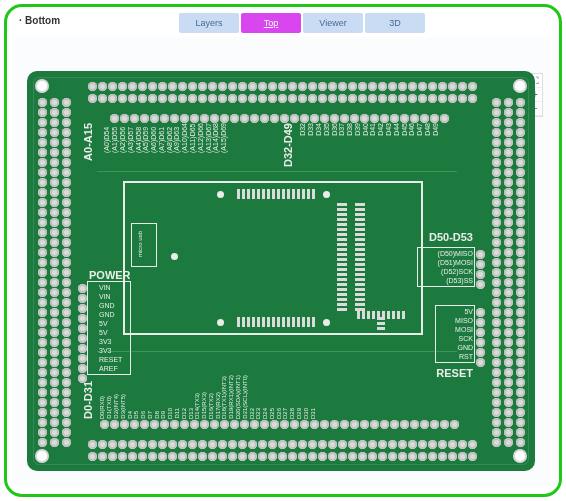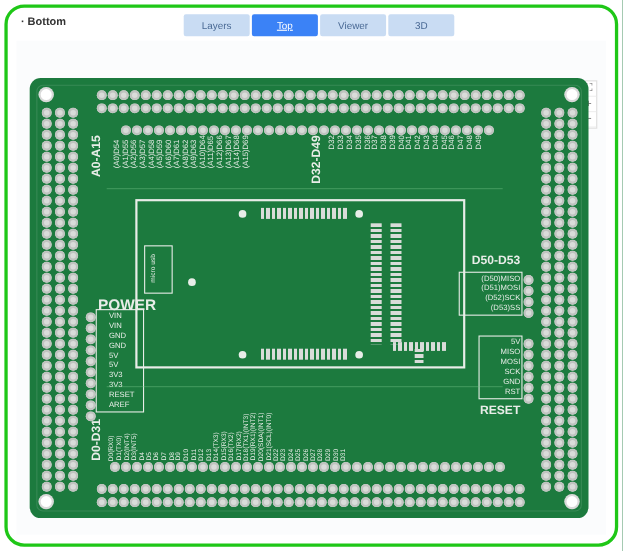--- a/index.html
+++ b/index.html
@@ -1,22 +1,22 @@
 <!DOCTYPE html>
 <html><head>
 <meta charset="utf-8">
 <style>
 * { box-sizing: border-box; margin: 0; padding: 0; }
 body { font-family: Arial, sans-serif; background: #fff; width: 566px; height: 501px; overflow: hidden; position: relative; }
 .outer-frame { position: absolute; top: 4px; left: 4px; right: 4px; bottom: 4px; border: 3px solid #1fc717; border-radius: 18px; overflow: hidden; background: #fff; }
 .viewer-label { position: absolute; top: 8px; left: 12px; font-size: 10px; color: #333; font-weight: bold; }
-.tabs { position: absolute; top: 6px; left: 160px; display: flex; gap: 2px; justify-content: center; }
+.tabs { position: absolute; top: 6px; left: 172px; display: flex; gap: 2px; justify-content: center; }
 .tab { width: 60px; height: 20px; font-size: 9px; display: flex; align-items: center; justify-content: center; border-radius: 2px; cursor: pointer; }
 .tab-inactive { background: #c9dcf3; color: #4a6a95; }
-.tab-active { background: #3b82f6; color: #fff; text-decoration: underline; }
+.tab-active { background: #d946ef; color: #fff; text-decoration: underline; }
 .logo-badge { position: absolute; top: 34px; left: 218px; display: flex; align-items: center; gap: 2px; }
 .logo-robot { width: 18px; height: 22px; }
 .logo-text-box { display: flex; flex-direction: column; }
 .logo-top { font-size: 6px; color: #2d7ef7; font-weight: bold; text-align: right; }
 .logo-mid { display: flex; }
 .logo-the { background: #ff8c1a; color: #fff; font-size: 7px; padding: 1px 3px; font-weight: bold; }
 .logo-eng { background: #2d7ef7; color: #fff; font-size: 7px; padding: 1px 3px; font-weight: bold; letter-spacing: 0.5px; }
 .logo-bot { font-size: 7px; color: #333; font-weight: bold; letter-spacing: 1px; }
 .zoom-ctrl { position: absolute; right: 8px; top: 36px; width: 16px; background: #fff; border: 1px solid #ddd; }
 .zoom-btn { width: 14px; height: 14px; font-size: 10px; display: flex; align-items: center; justify-content: center; color: #666; cursor: pointer; border-bottom: 1px solid #eee; }
@@ -616,21 +616,21 @@
       <div class="pad-col" style="top:236px;right:50px">
           <div class="pad"></div>
           <div class="pad"></div>
           <div class="pad"></div>
           <div class="pad"></div>
           <div class="pad"></div>
           <div class="pad"></div>
         </div>
       <div class="silktext lbl-big" style="top:296px;right:62px">RESET</div>
 
-      <div class="silktext lbl-big" style="top:198px;left:62px;font-size:14px">POWER</div>
+      <div class="silktext lbl-big" style="top:198px;left:62px;font-size:11px">POWER</div>
       <div class="silkbox" style="top:210px;left:60px;width:44px;height:94px"></div>
       <div id="pwrpins" style="position:absolute;top:212px;left:72px">
           <div class="silktext lbl-pin" style="position: static; line-height: 9px;">VIN</div>
           <div class="silktext lbl-pin" style="position: static; line-height: 9px;">VIN</div>
           <div class="silktext lbl-pin" style="position: static; line-height: 9px;">GND</div>
           <div class="silktext lbl-pin" style="position: static; line-height: 9px;">GND</div>
           <div class="silktext lbl-pin" style="position: static; line-height: 9px;">5V</div>
           <div class="silktext lbl-pin" style="position: static; line-height: 9px;">5V</div>
           <div class="silktext lbl-pin" style="position: static; line-height: 9px;">3V3</div>
           <div class="silktext lbl-pin" style="position: static; line-height: 9px;">3V3</div>

